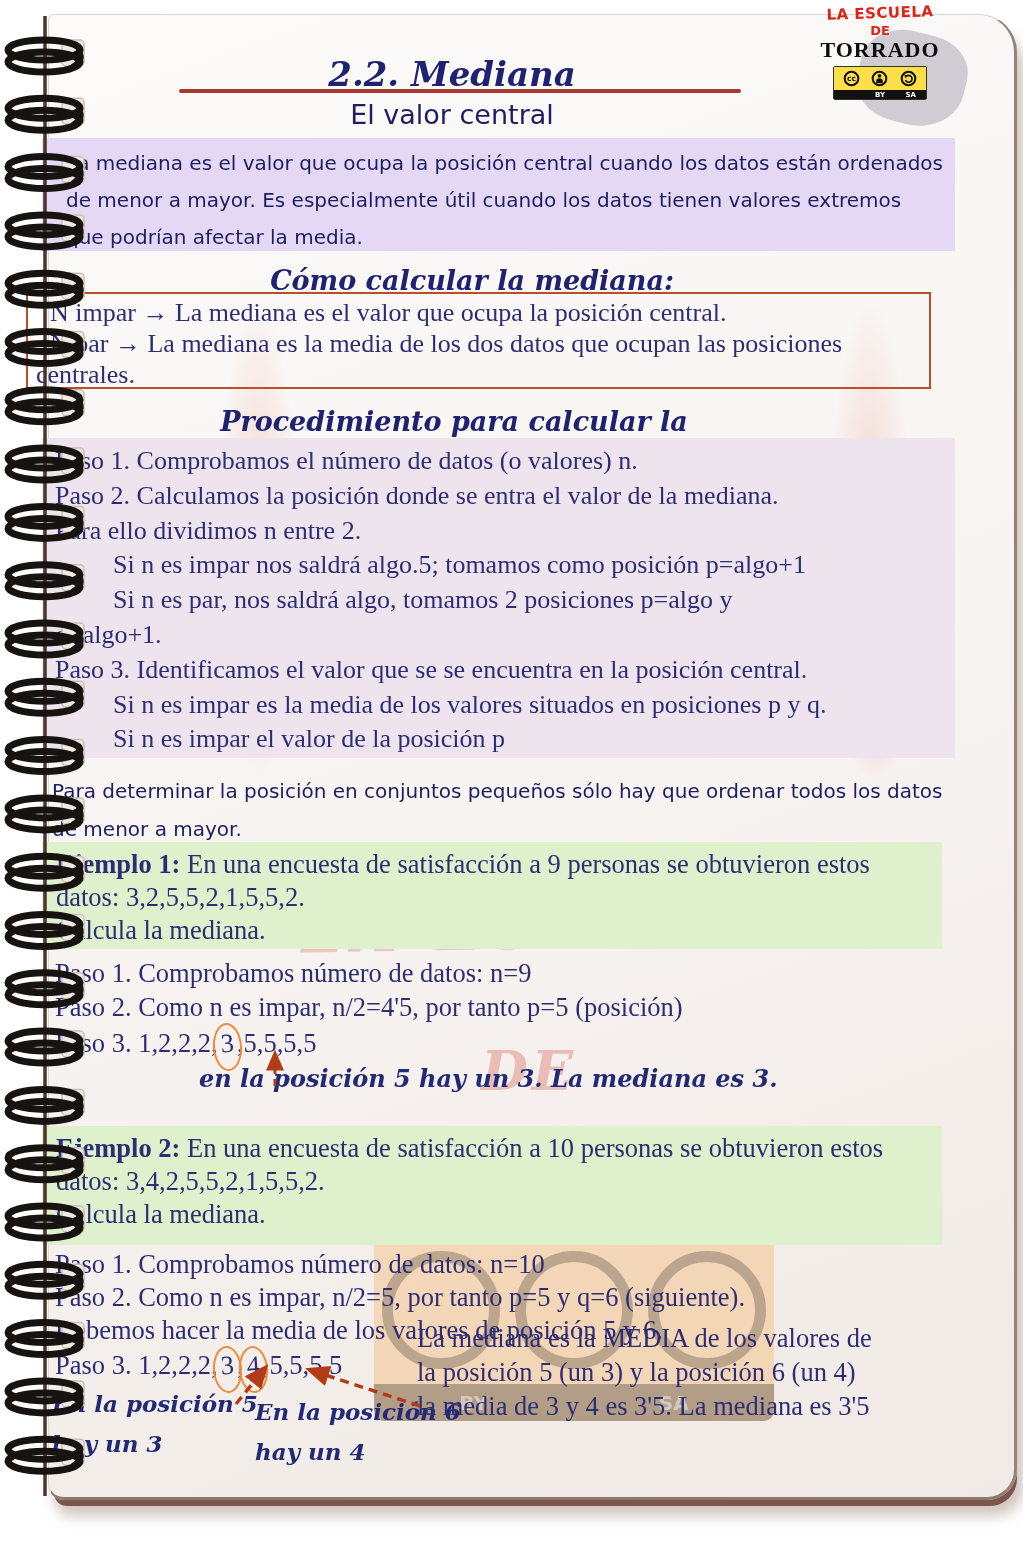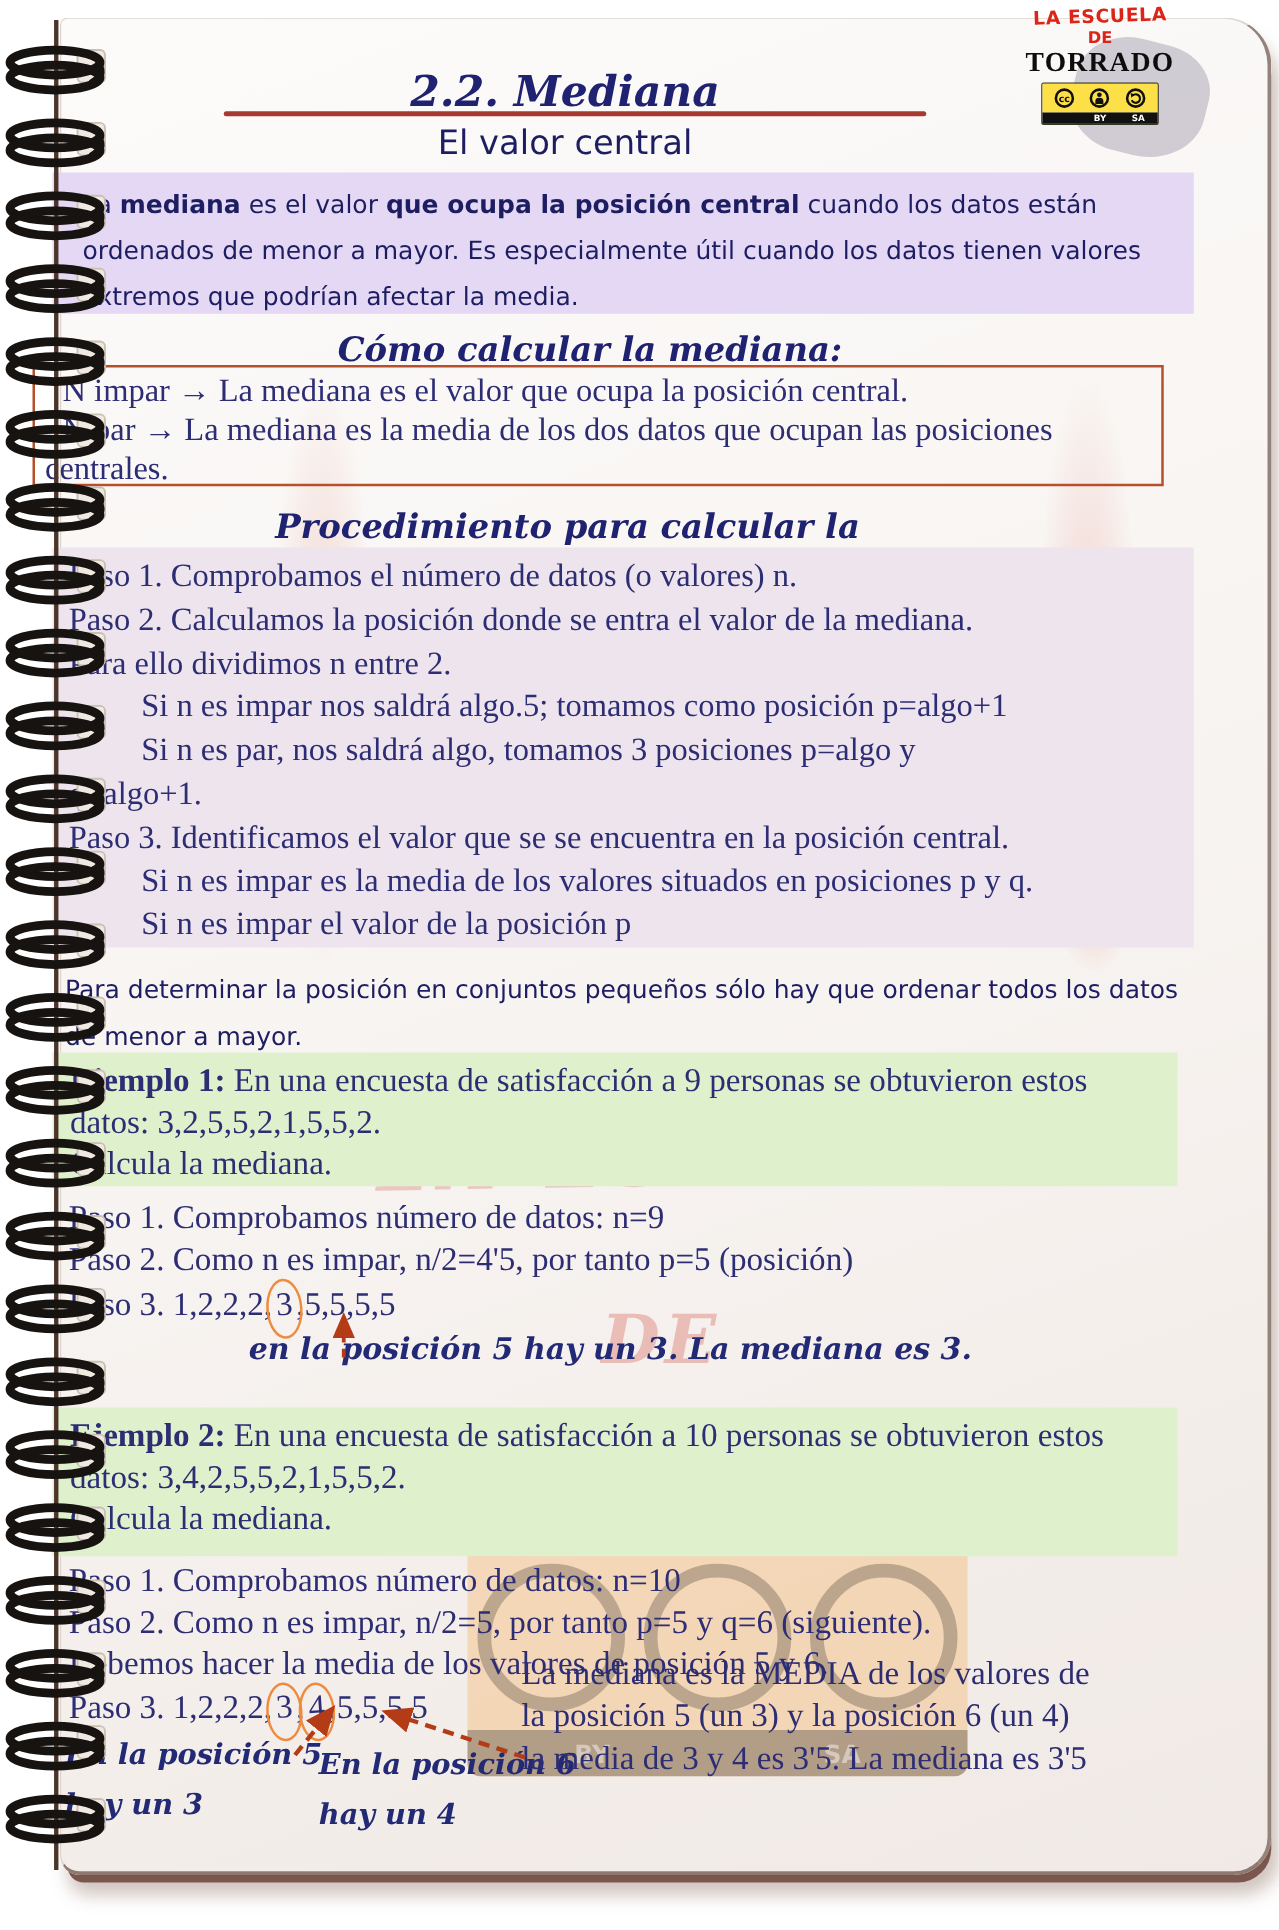--- a/index.html
+++ b/index.html
@@ -47,21 +47,21 @@
   
   #title-wrap{position:absolute;left:152px;top:54px;width:600px;text-align:center;z-index:2;}
   #page-title{font-size:34px;color:#1e2270;}
   #title-underline{position:absolute;left:179px;top:89px;width:562px;height:4px;background:#a73a30;border-radius:2px;z-index:2;}
   #subtitle{position:absolute;left:152px;top:99px;width:600px;text-align:center;font-size:27px;color:#1d1d62;z-index:2;}
 
   
   .zbox{position:absolute;z-index:2;}
   #intro-box{left:42px;top:138px;width:913px;height:113px;background:#e4d8f4;
     font-size:20px;line-height:37px;color:#1d1d62;padding:7px 10px 0 24px;box-sizing:border-box;}
-  #intro-box b{font-weight:bold;}
+  #intro-box b{font-weight:normal;}
   #how-heading{left:172px;top:265px;width:600px;text-align:center;font-size:27px;color:#1e2270;}
   #rule-box{left:26px;top:292px;width:905px;height:97px;border:2.5px solid #b5502a;box-sizing:border-box;
     font-size:26px;line-height:31px;color:#2d2d74;padding:3px 6px 0 8px;}
   #rule-box .rule{text-indent:14px;}
   #proc-heading{left:154px;top:406px;width:600px;text-align:center;font-size:27px;color:#1e2270;}
   #proc-box{left:42px;top:438px;width:913px;height:320px;background:#ede4ee;box-sizing:border-box;
     font-size:26px;line-height:34.8px;color:#2d2d74;padding:6px 0 0 13px;}
   #proc-box .pline{white-space:nowrap;}
   #proc-box .ind{padding-left:58px;}
   #note{left:52px;top:772px;width:905px;font-size:20px;line-height:38px;color:#1d1d62;}
@@ -158,21 +158,21 @@
     <div class="rule">N impar → La mediana es el valor que ocupa la posición central.</div>
     <div class="rule">N par → La mediana es la media de los dos datos que ocupan las posiciones centrales.</div>
   </div>
 
   <div id="proc-heading" class="zbox script">Procedimiento para calcular la mediana</div>
   <div id="proc-box" class="zbox serif">
     <div class="pline">Paso 1. Comprobamos el número de datos (o valores) n.</div>
     <div class="pline">Paso 2. Calculamos la posición donde se entra el valor de la mediana.</div>
     <div class="pline">Para ello dividimos n entre 2.</div>
     <div class="pline ind">Si n es impar nos saldrá algo.5; tomamos como posición p=algo+1</div>
-    <div class="pline ind">Si n es par, nos saldrá algo, tomamos 3 posiciones p=algo y</div>
+    <div class="pline ind">Si n es par, nos saldrá algo, tomamos 2 posiciones p=algo y</div>
     <div class="pline">q=algo+1.</div>
     <div class="pline">Paso 3. Identificamos el valor que se se encuentra en la posición central.</div>
     <div class="pline ind">Si n es impar es la media de los valores situados en posiciones p y q.</div>
     <div class="pline ind">Si n es impar el valor de la posición p</div>
   </div>
 
   <div id="note" class="zbox hand">Para determinar la posición en conjuntos pequeños sólo hay que ordenar todos los datos de menor a mayor.</div>
 
   <div id="ex1-box" class="zbox serif example-box">
     <span><b>Ejemplo 1:</b><span> En una encuesta de satisfacción a 9 personas se obtuvieron estos datos: 3,2,5,5,2,1,5,5,2.</span></span>

